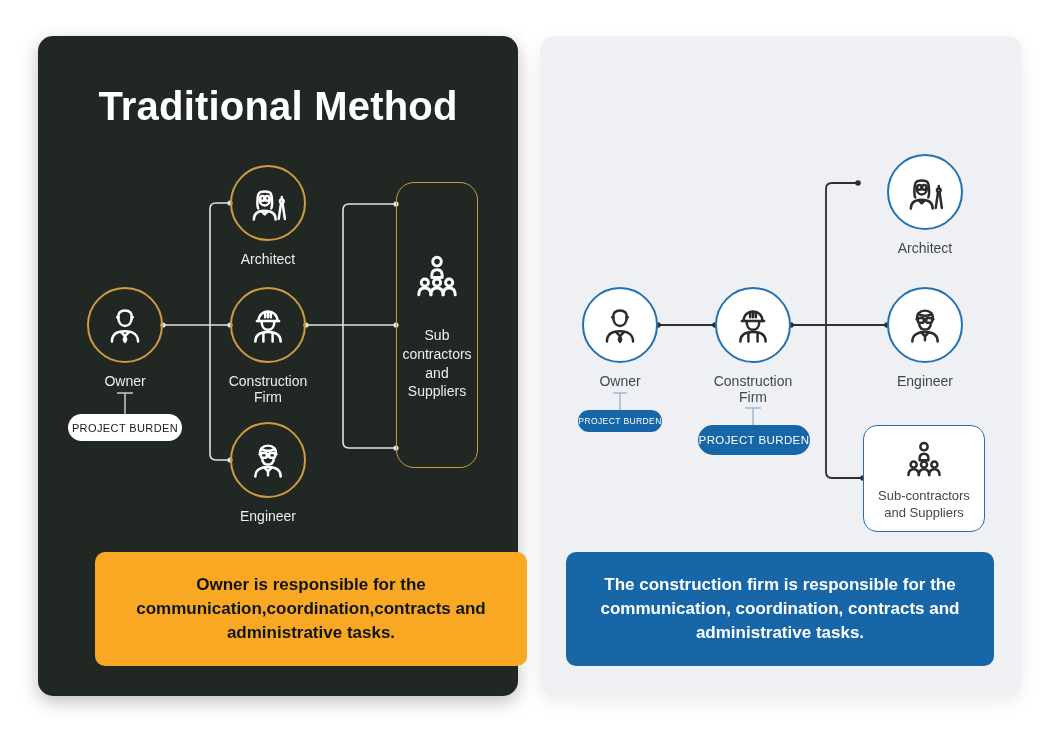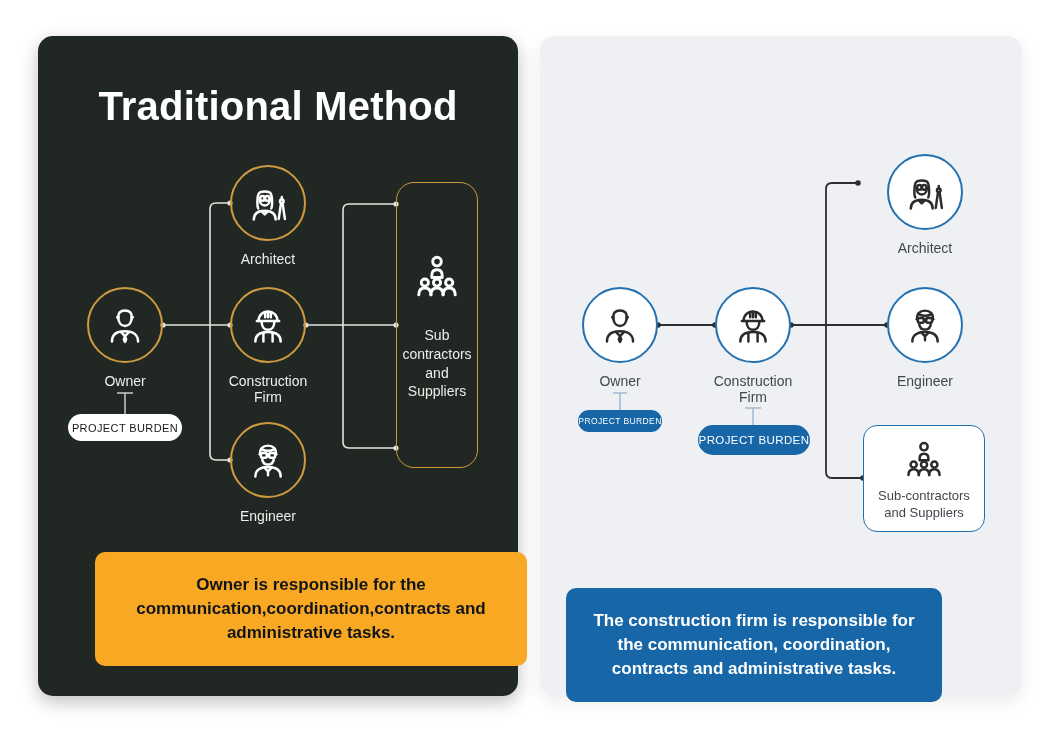--- a/index.html
+++ b/index.html
@@ -60,22 +60,22 @@
   .pill-right-owner { left:38px; top:374px; width:84px; height:22px; font-size:8.5px;
                background:var(--right-banner-bg,#1766a7); color:#ffffff; }
   .pill-right-firm { left:158px; top:389px; width:112px; height:30px; font-size:11.5px;
                background:var(--right-banner-bg,#1766a7); color:#ffffff; }
 
   .banner { position:absolute; top:516px; height:114px; border-radius:10px;
             display:flex; align-items:center; justify-content:center; text-align:center;
             font-weight:bold; font-size:17px; line-height:1.4; }
   .banner-left { left:24px; width:432px; background:var(--left-banner-bg,#f8a823);
                  color:var(--left-banner-text,#101418); padding:0 28px;margin-left:33px; }
-  .banner-right { left:26px; width:376px; background:var(--right-banner-bg,#1766a7);
-                  color:var(--right-banner-text,#ffffff); padding:0 24px;margin-top:36px; }
+  .banner-right { left:26px; width:428px; background:var(--right-banner-bg,#1766a7);
+                  color:var(--right-banner-text,#ffffff); padding:0 24px; }
 </style>
 </head>
 <body>
 
 <svg width="0" height="0" style="position:absolute" aria-hidden="true">
   <defs>
     <g id="icon-style"></g>
     <symbol id="sym-owner" viewBox="0 0 24 24" fill="none" stroke="currentColor" stroke-width="1.3" stroke-linecap="round" stroke-linejoin="round">
       <path d="M8.4 8.6 C8.2 5.8 9.6 4.4 12 4.4 C14.4 4.4 15.8 5.8 15.6 8.6"></path>
       <path d="M8.5 8 C8.5 10.6 9.9 12.5 12 12.5 C14.1 12.5 15.5 10.6 15.5 8"></path>

